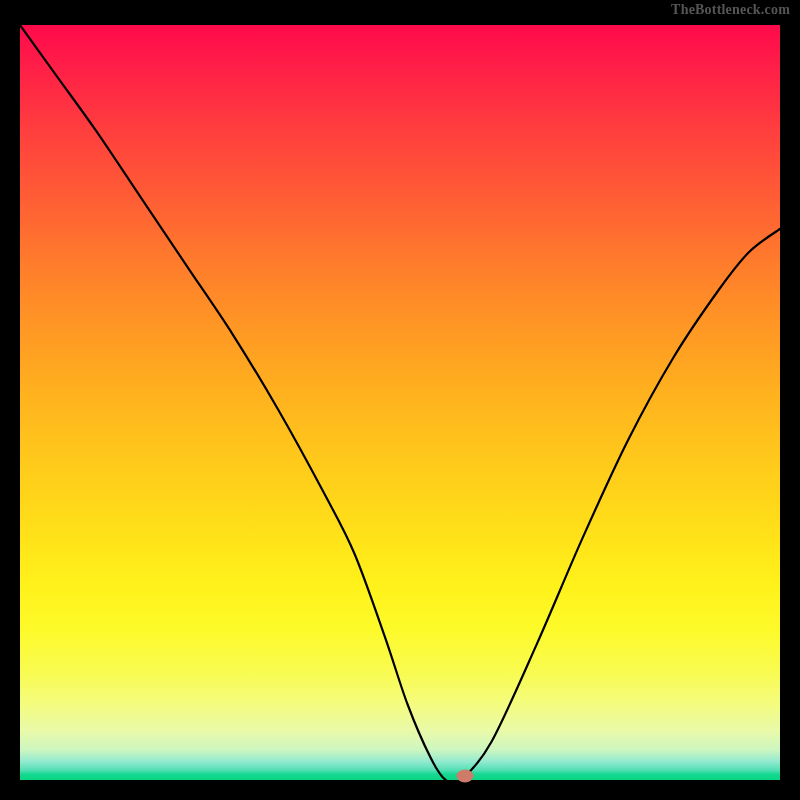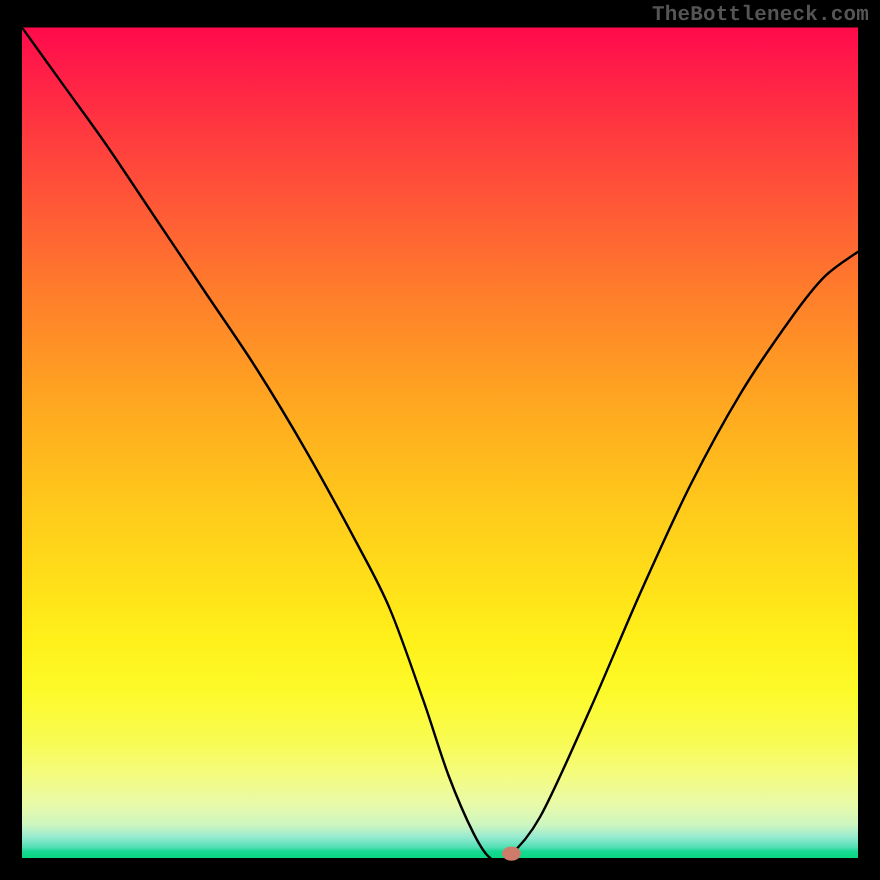--- a/index.html
+++ b/index.html
@@ -12,22 +12,22 @@
   }
   .wrap {
     position: relative;
     width: 800px;
     height: 800px;
   }
   .attribution {
     position: absolute;
     top: 2px;
     right: 10px;
-    font-family: Liberation Mono, monospace;
-    font-size: 19px;
+    font-family: Liberation Serif, serif;
+    font-size: 14px;
     font-weight: bold;
     color: #555555;
     letter-spacing: 0.2px;
   }
   .plot-area {
     position: absolute;
     left: 20px;
     top: 25px;
     width: 760px;
     height: 755px;

